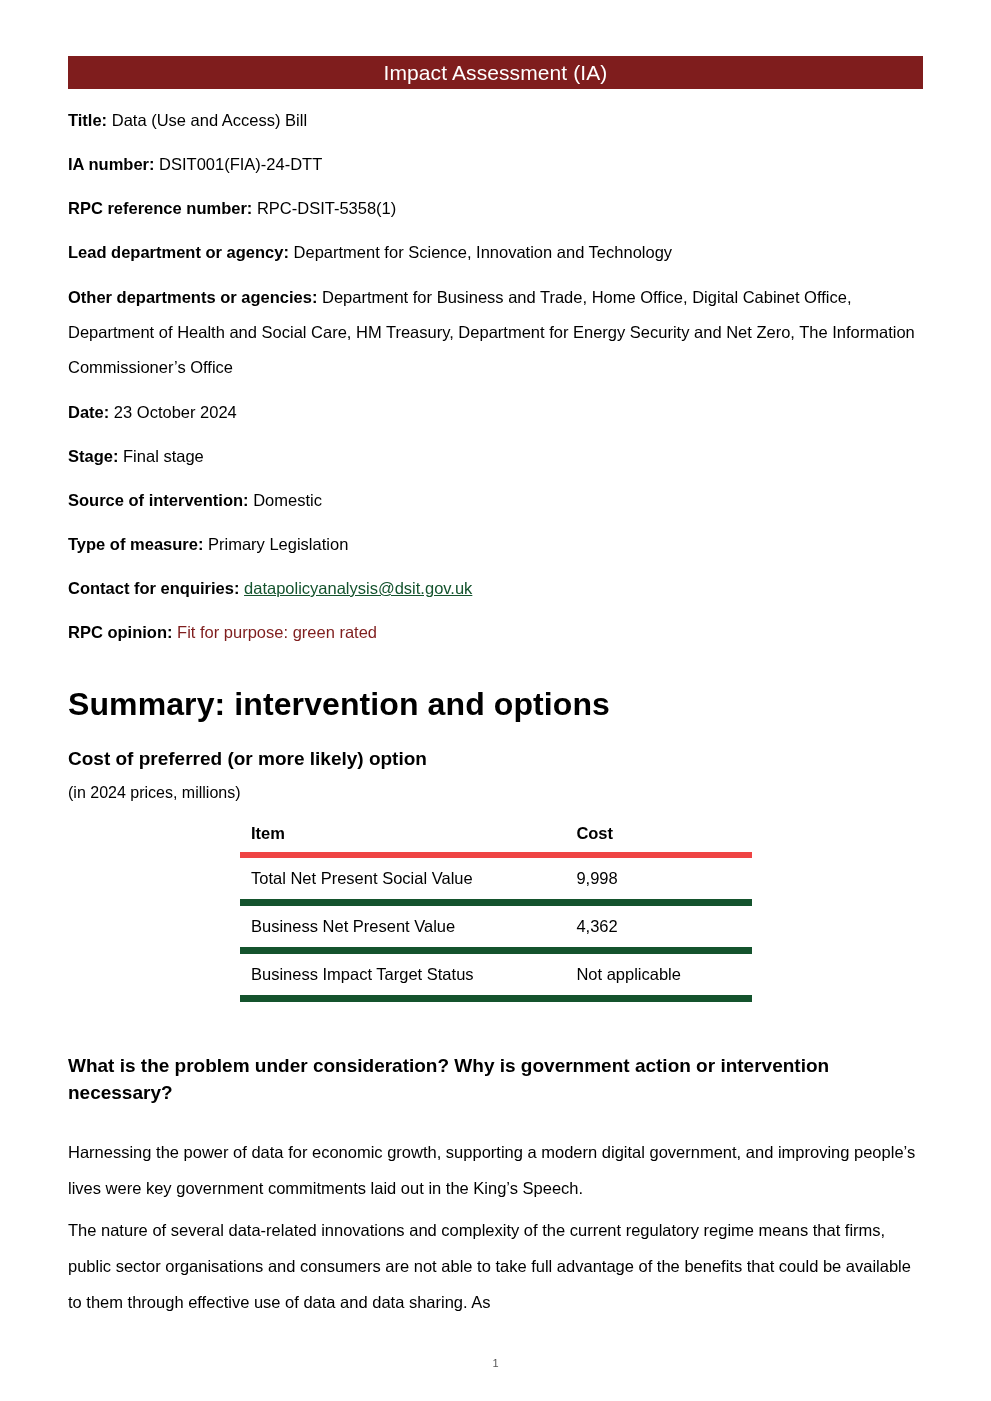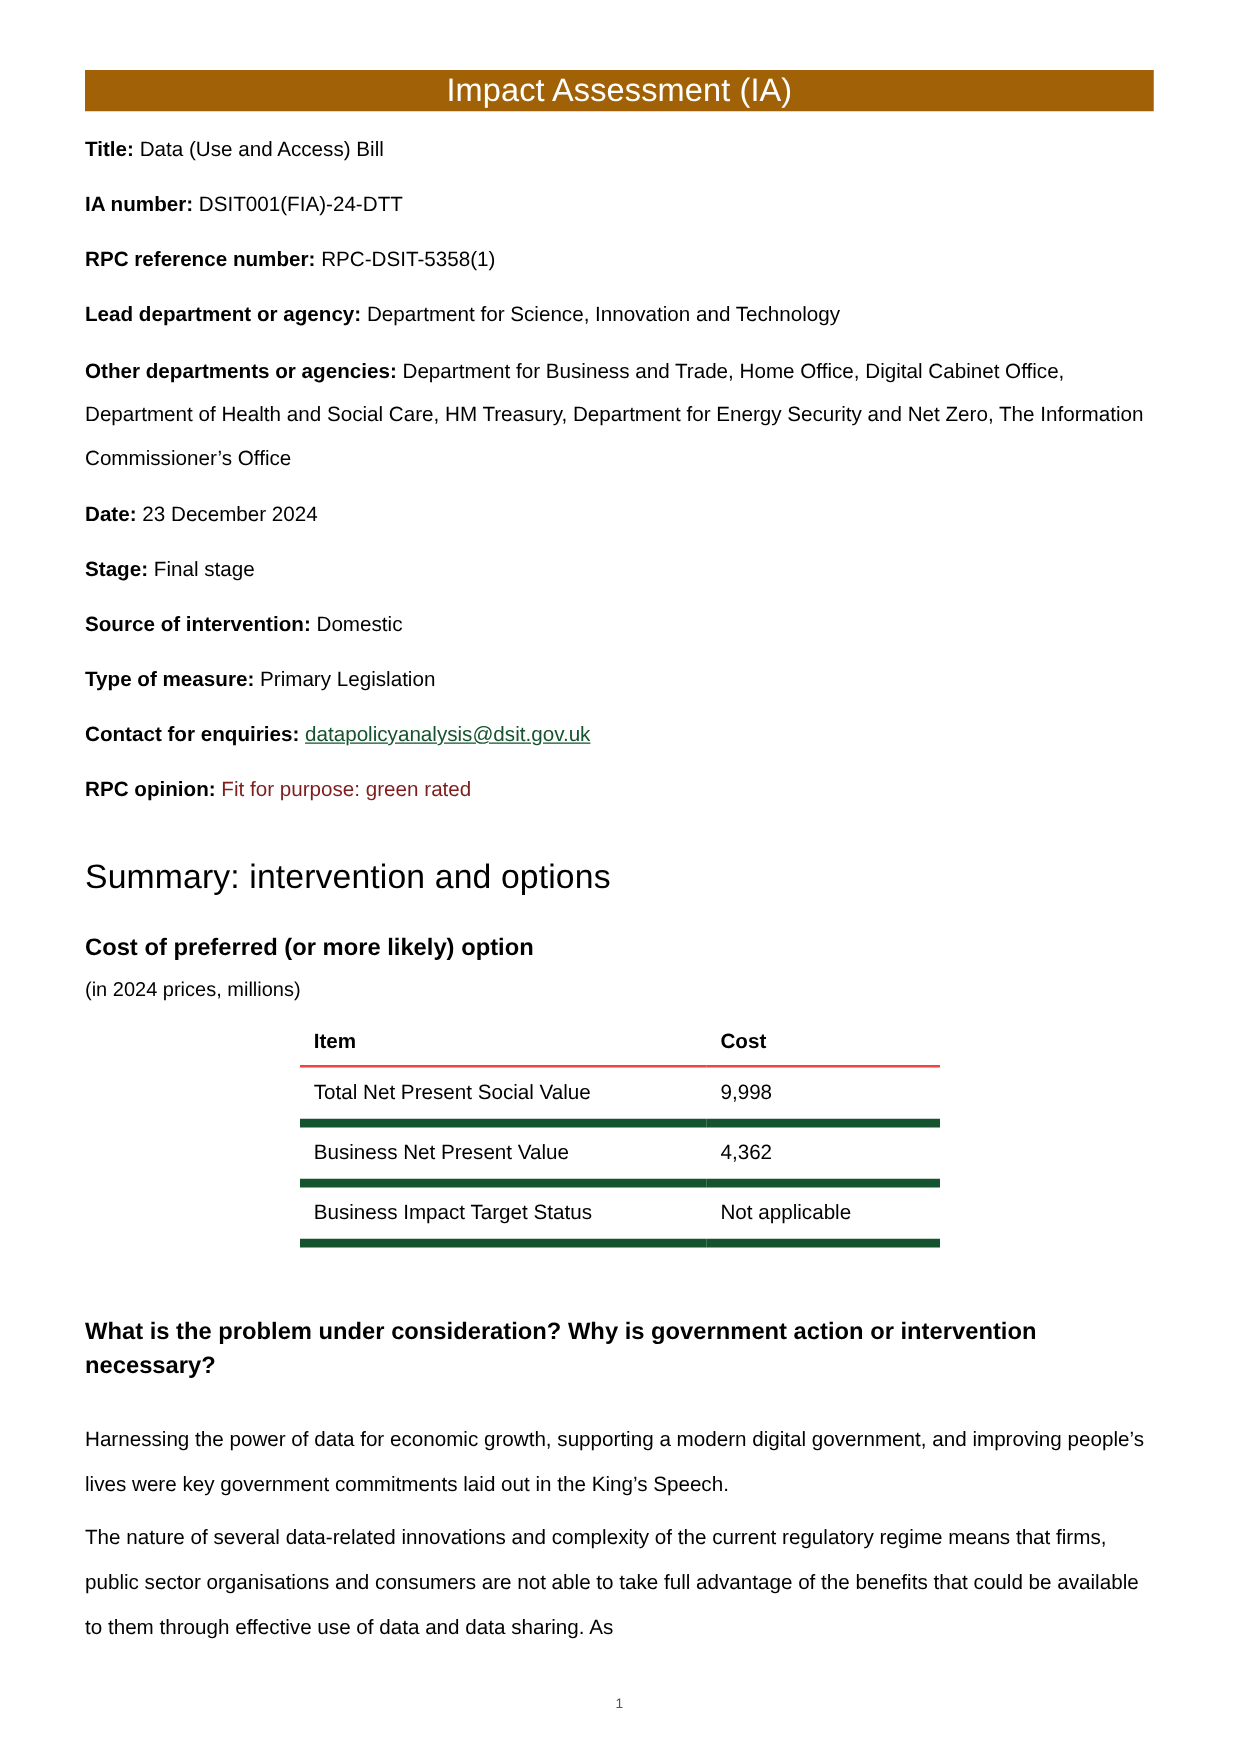--- a/index.html
+++ b/index.html
@@ -23,26 +23,26 @@
     overflow: hidden;
   }
 
   
   .title-banner {
     position: absolute;
     left: 68px;
     top: 56px;
     width: 855px;
     height: 33px;
-    background: #a16207;
+    background: #7f1d1d;
     color: #ffffff;
     display: flex;
     align-items: center;
     justify-content: center;
-    font-size: 26px;
+    font-size: 21px;
     letter-spacing: .1px;
   }
 
   
   .meta {
     position: absolute;
     left: 68px;
     top: 104px;
     width: 855px;
   }
@@ -66,22 +66,22 @@
     text-decoration: underline;
   }
   .green-text {
     color: #7f1d1d;
   }
 
   
   .h1 {
     position: absolute;
     left: 68px;
-    font-size: 27px;
-    font-weight: normal;
+    font-size: 32px;
+    font-weight: bold;
     letter-spacing: .1px;
   }
   .h2 {
     position: absolute;
     left: 68px;
     font-size: 19px;
     font-weight: bold;
   }
   .subnote {
     position: absolute;
@@ -107,21 +107,21 @@
     text-align: left;
     padding: 11px 0 11px 11px;
     font-weight: normal;
   }
   .cost-table th {
     font-weight: bold;
     padding-top: 2px;
     padding-bottom: 9px;
   }
   .cost-table thead tr {
-    border-bottom: 2px solid #ef4444;
+    border-bottom: 6px solid #ef4444;
   }
   .cost-table tbody tr {
     border-bottom: 7px solid #14532d;
   }
   .cost-table .col-item { width: 330px; }
   .cost-table .col-cost { width: 182px; }
 
   
   #problem-heading {
     position: absolute;
@@ -184,21 +184,21 @@
       <span class="v">Department for Science, Innovation and Technology</span>
     </div>
 
     <div class="meta-row multiline">
       <span class="k">Other departments or agencies:</span>
       <span class="v">Department for Business and Trade, Home Office, Digital Cabinet Office, Department of Health and Social Care, HM Treasury, Department for Energy Security and Net Zero, The Information Commissioner’s Office</span>
     </div>
 
     <div class="meta-row">
       <span class="k">Date:</span>
-      <span class="v">23 December 2024</span>
+      <span class="v">23 October 2024</span>
     </div>
 
     <div class="meta-row">
       <span class="k">Stage:</span>
       <span class="v">Final stage</span>
     </div>
 
     <div class="meta-row">
       <span class="k">Source of intervention:</span>
       <span class="v">Domestic</span>

